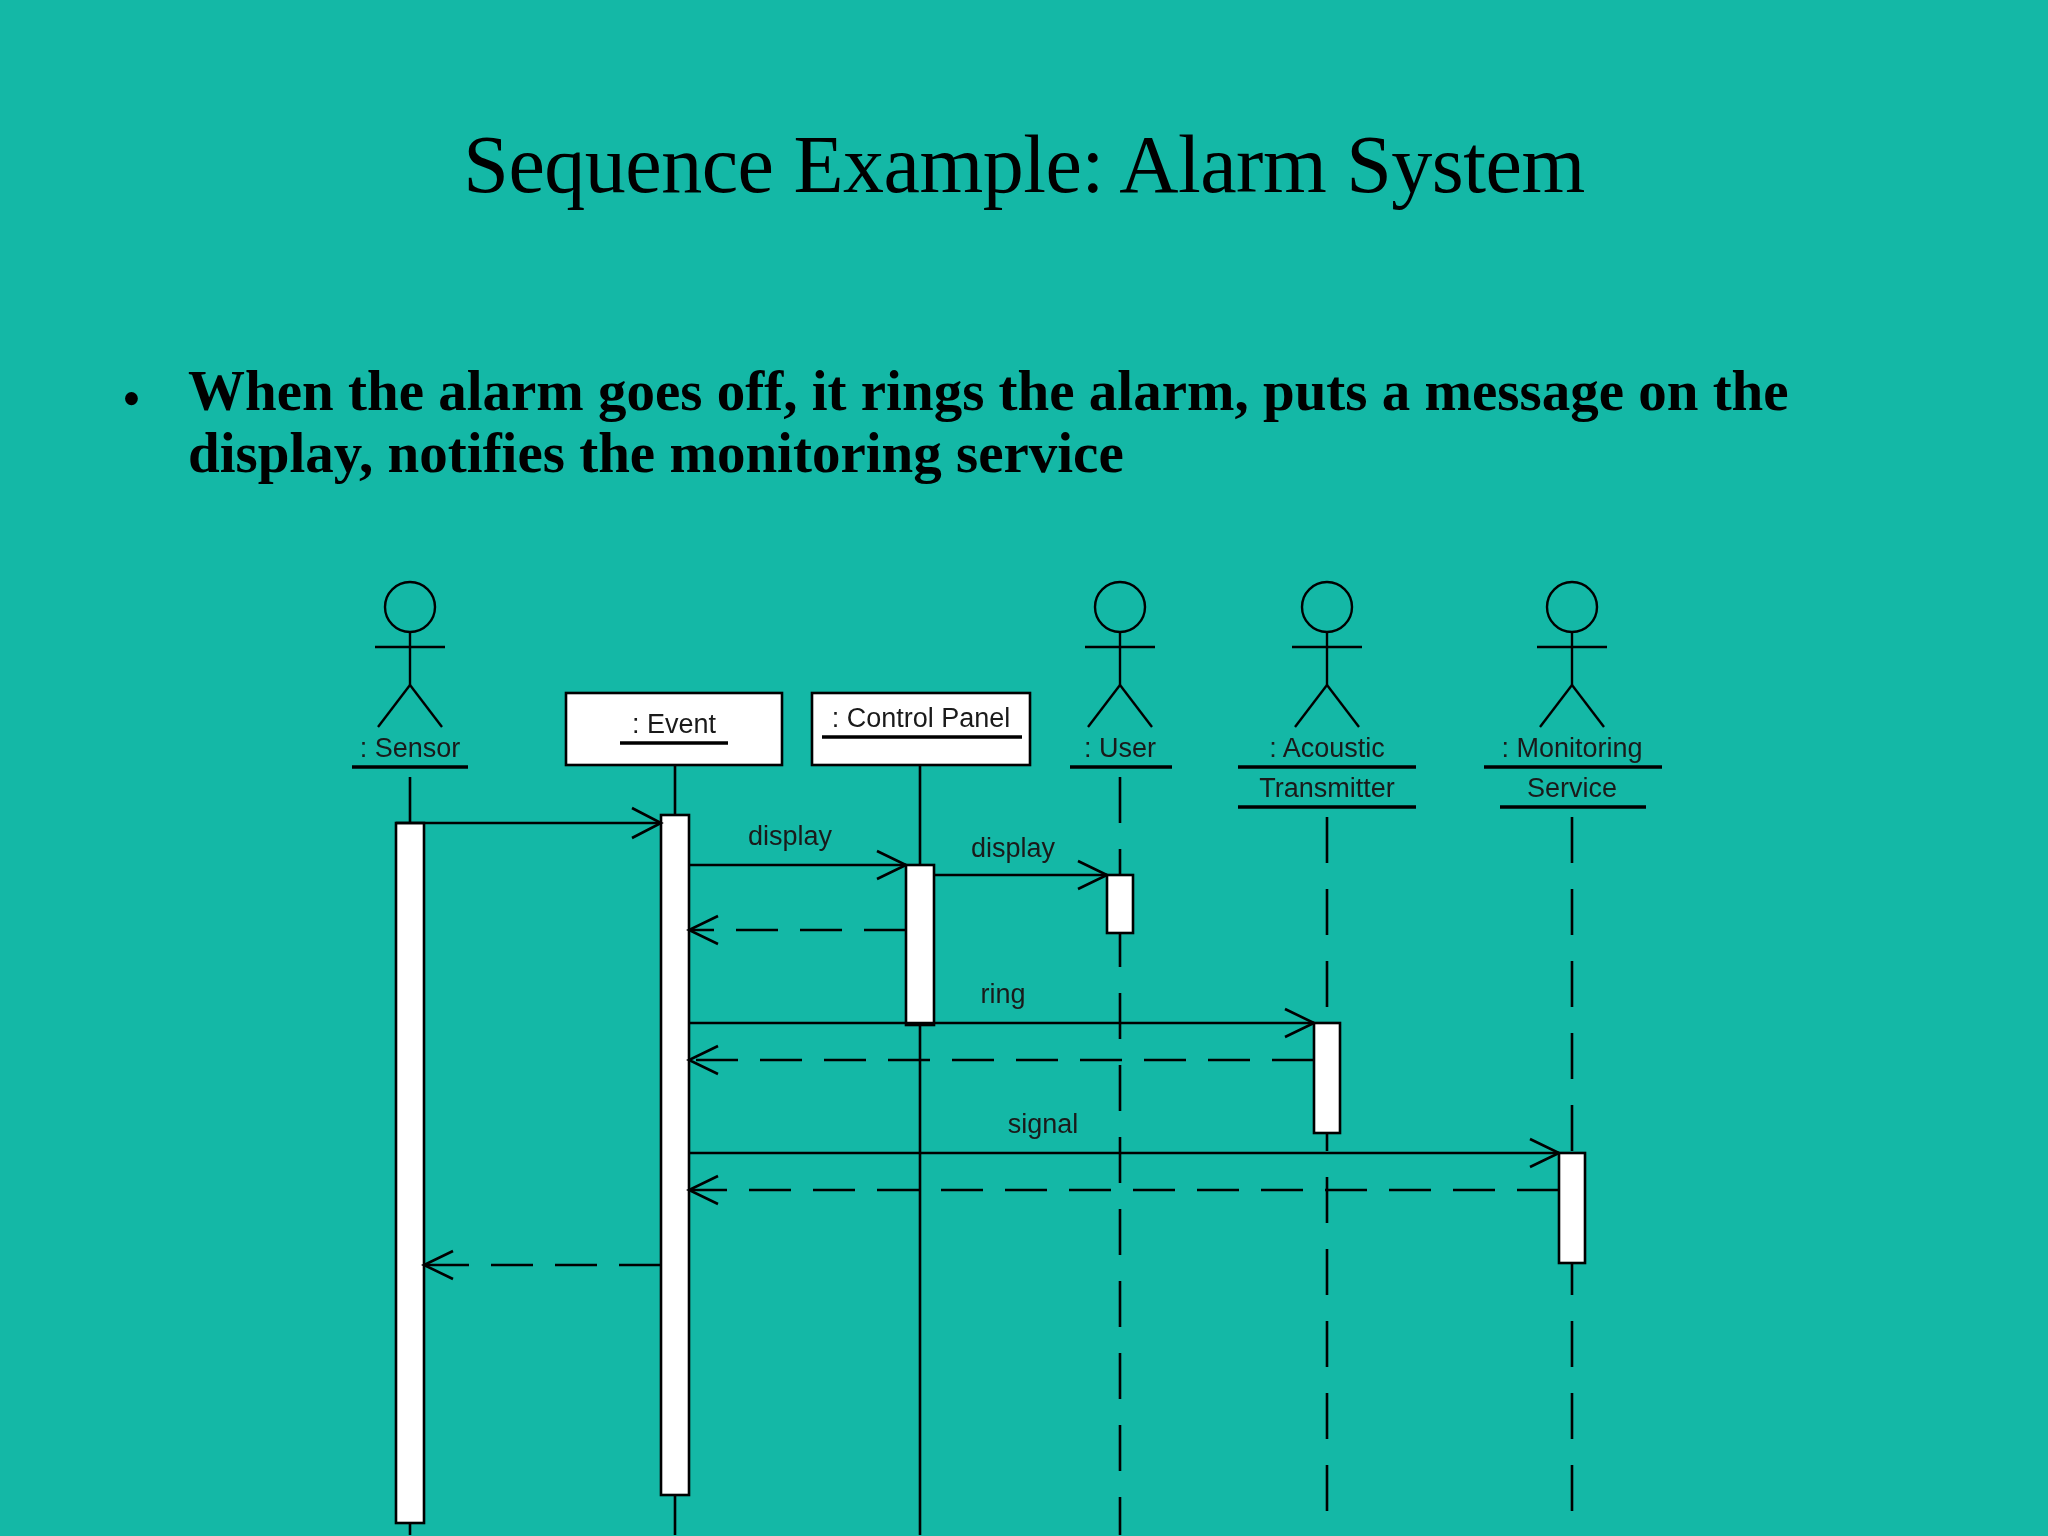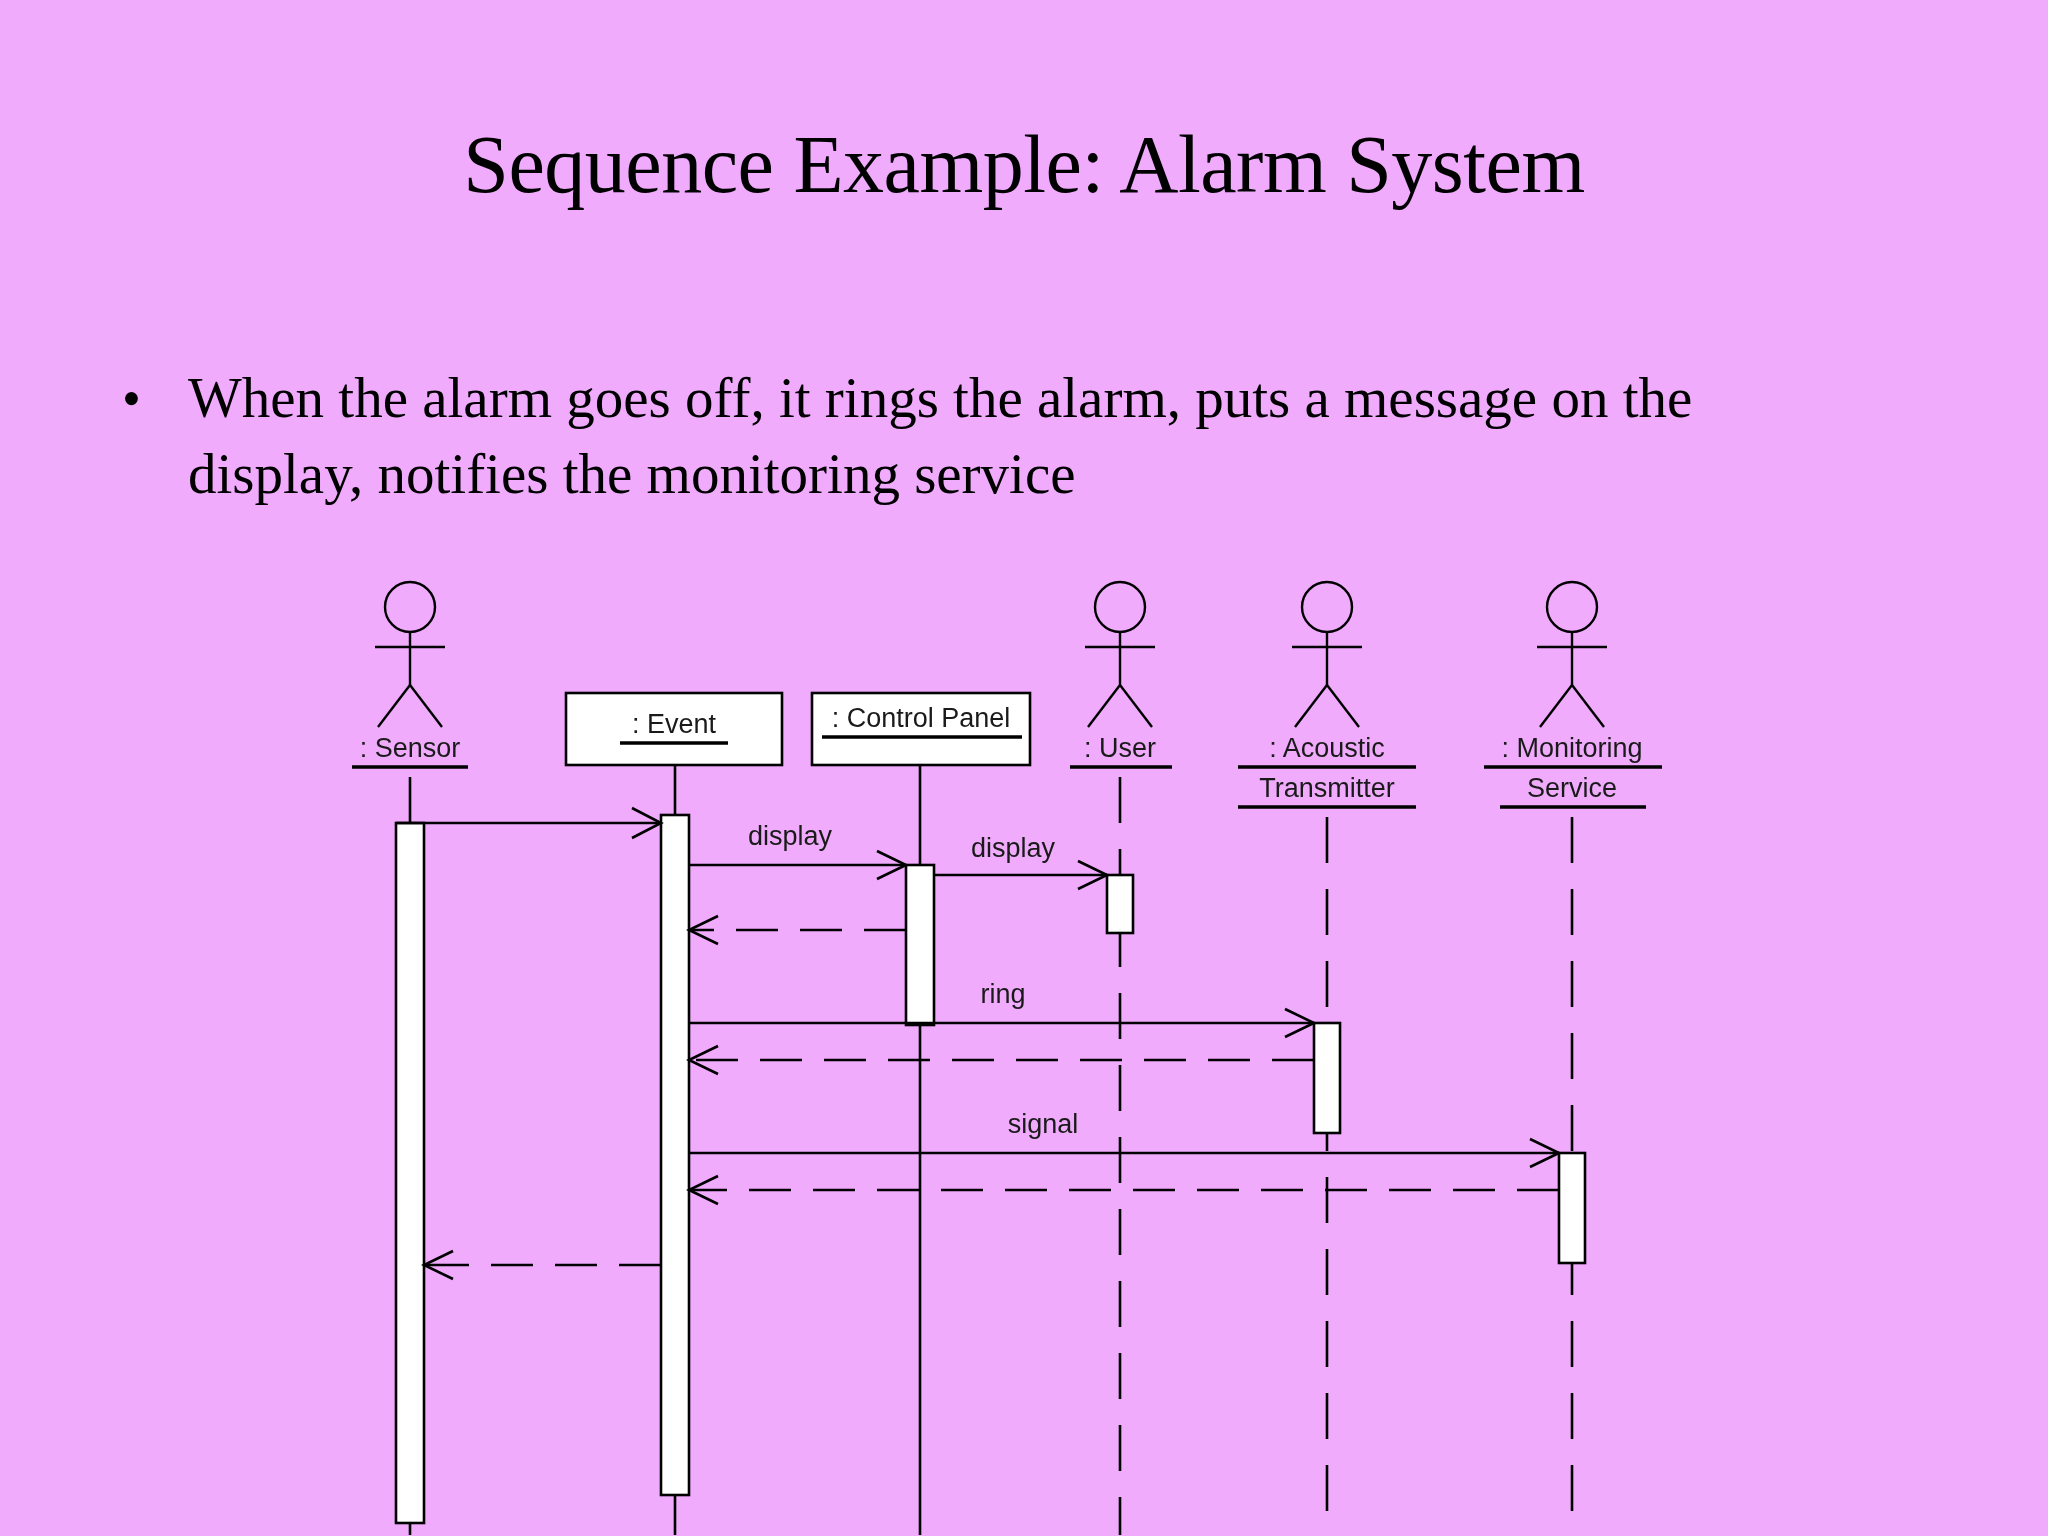--- a/index.html
+++ b/index.html
@@ -15,21 +15,21 @@
     font-family: "Liberation Serif", "DejaVu Serif", serif;
     color: #000000;
     position: relative;
   }
 
   .slide {
     position: absolute;
     inset: 0;
     width: 2048px;
     height: 1536px;
-    background: #f0abfc;
+    background: #14b8a6;
   }
 
   
   .slide-title {
     position: absolute;
     left: 0;
     top: 118px;
     width: 2048px;
     text-align: center;
     font-family: "Liberation Serif", "DejaVu Serif", serif;
@@ -58,23 +58,24 @@
     font-size: 54px;
     line-height: 78px;
     text-align: left;
     padding-left: 12px;
     color: #000000;
   }
   .bullet-text {
     flex: 1 1 auto;
     font-family: "Liberation Serif", "DejaVu Serif", serif;
     font-size: 57px;
-    line-height: 76px;
+    line-height: 62px;
     color: #000000;
     max-width: 1680px;
+    font-weight: bold;
   }
 
   
   .diagram {
     position: absolute;
     left: 0;
     top: 575px;
     width: 2048px;
     height: 960px;
   }

